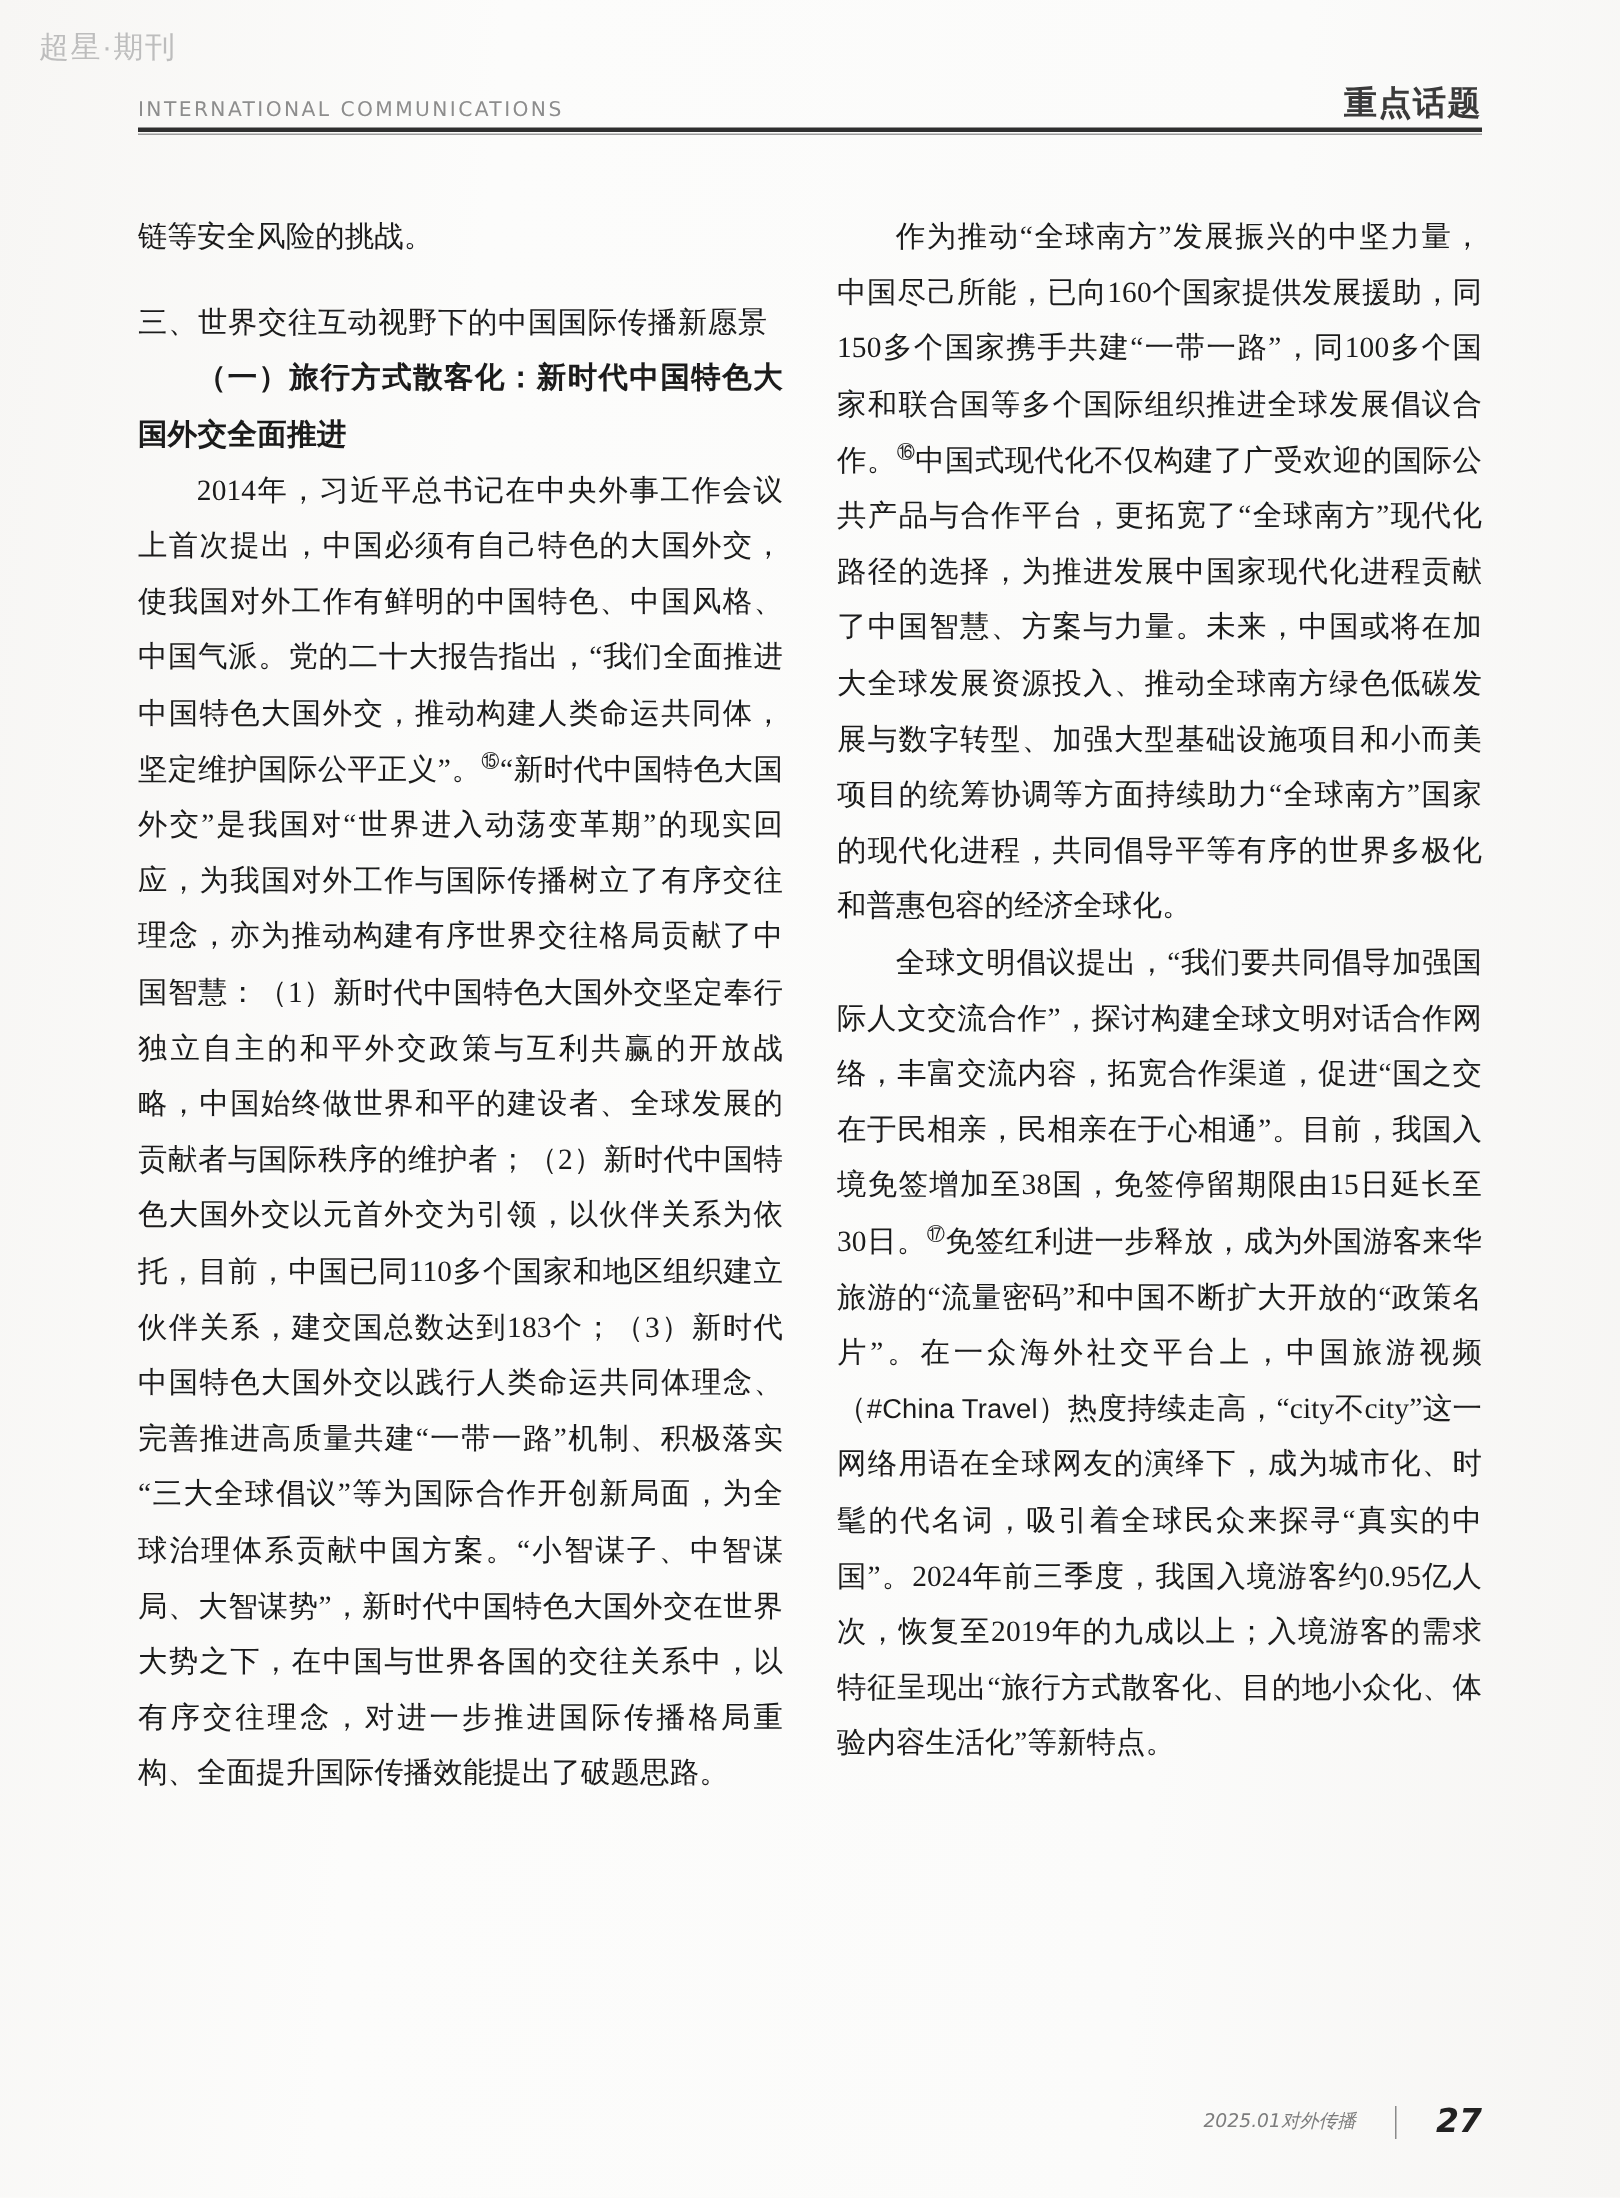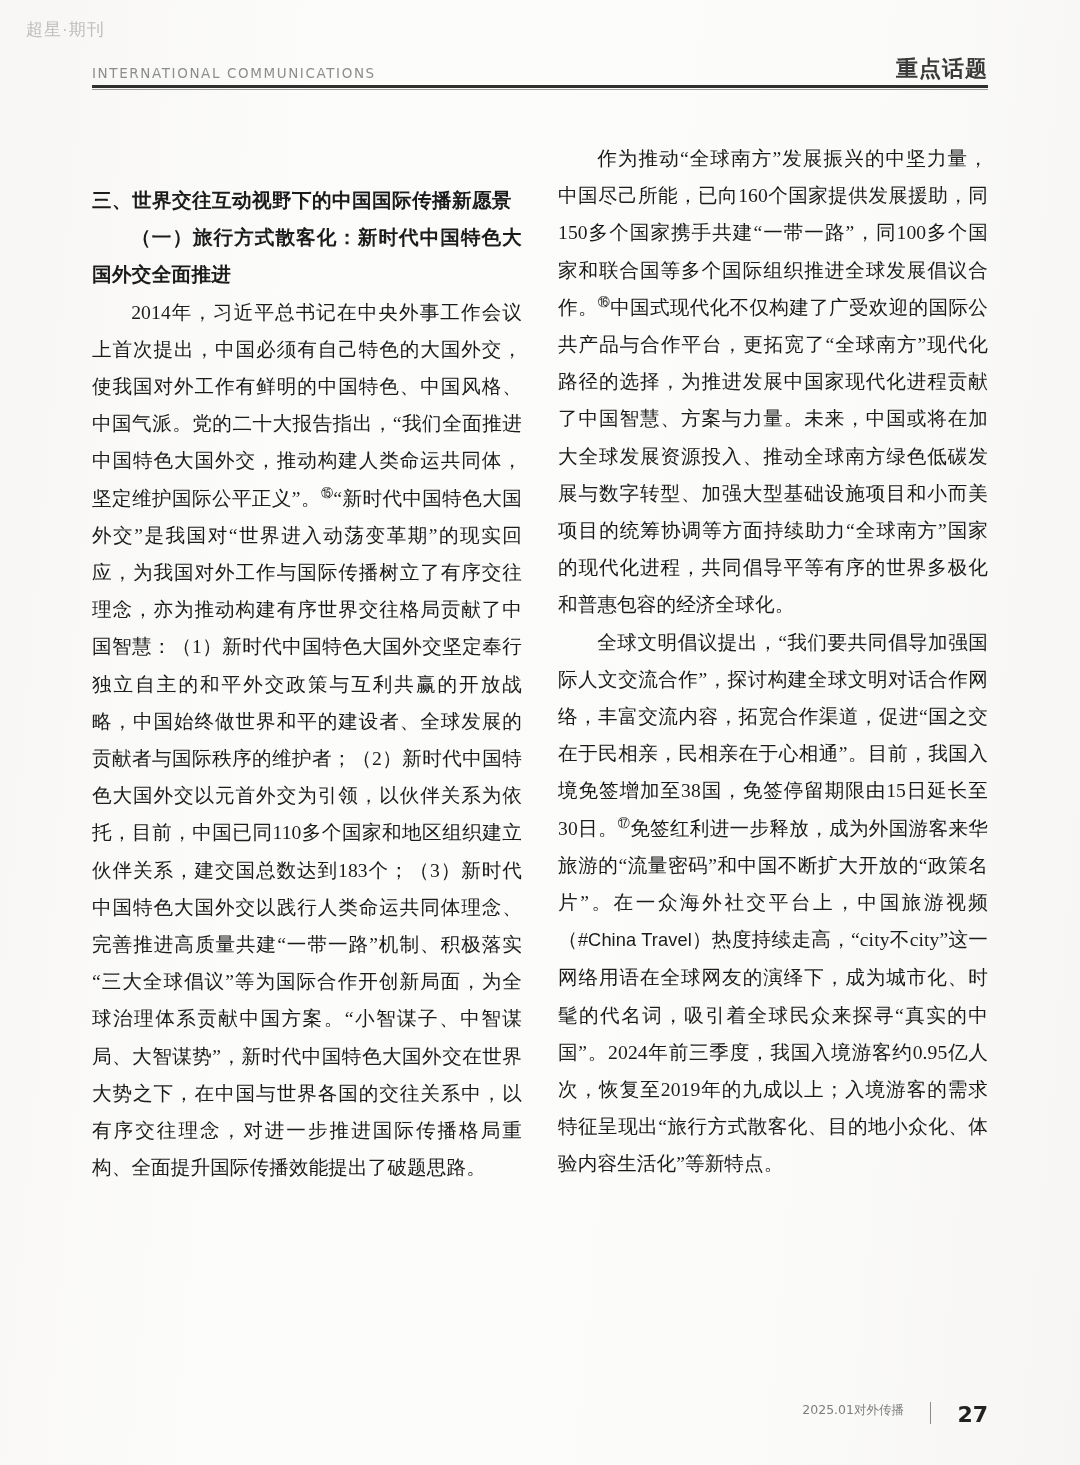--- a/index.html
+++ b/index.html
@@ -22,21 +22,21 @@
     inset: 0;
     background: linear-gradient(95deg, #f7f6f4 0%, #fcfcfb 28%, #fbfbfa 72%, #f6f5f3 100%);
   }
 
   
   .watermark {
     position: absolute;
     left: 26px;
     top: 18px;
     font-family: Liberation Sans, sans-serif;
-    font-size: 17px;
+    font-size: 20px;
     letter-spacing: 1px;
     color: #bdbdbd;
     white-space: nowrap;
     user-select: none;
   }
 
   .runhead {
     position: absolute;
     left: 92px;
     right: 92px;
@@ -107,23 +107,23 @@
     letter-spacing: 0.1px;
   }
   p.body {
     text-indent: 2em;
     font-weight: 400;
   }
   p.body.noindent {
     text-indent: 0;
   }
   h2.sec {
-    font-weight: bold;
+    font-weight: normal;
     text-indent: 0;
-    margin-top: 42px;
+    margin-top: 20px;
     margin-bottom: 0;
     letter-spacing: 0.4px;
   }
   h3.sub {
     font-weight: bold;
     text-indent: 2em;
     margin-top: 0;
     margin-bottom: 0;
     letter-spacing: 0.3px;
   }
@@ -139,22 +139,23 @@
     font-family: "Liberation Sans", "DejaVu Sans", sans-serif;
     font-size: 0.93em;
   }
 
   
   .footer {
     position: absolute;
     right: 92px;
     bottom: 38px;
     display: flex;
-    align-items: flex-start;
+    align-items: center;
     gap: 26px;
+    font-style: italic;
   }
   .footer-label {
     font-family: "DejaVu Sans", "Liberation Sans", sans-serif;
     font-size: 12.5px;
     color: #7d7d7d;
     white-space: nowrap;
   }
   .footer-divider {
     width: 1.4px;
     height: 22px;
@@ -179,20 +180,21 @@
     <div class="runhead-right">重点话题</div>
     <div class="runhead-rule">
       <div class="bar-thick"></div>
       <div class="bar-thin"></div>
     </div>
   </div>
 
   <div class="columns">
 
     <div class="col">
+      <p class="body noindent">链等安全风险的挑战。</p>
       <h2 class="sec">三、世界交往互动视野下的中国国际传播新愿景</h2>
       <h3 class="sub">（一）旅行方式散客化：新时代中国特色大国外交全面推进</h3>
       <p class="body"><span>2014年，习近平总书记在中央外事工作会议上首次提出，中国必须有自己特色的大国外交，使我国对外工作有鲜明的中国特色、中国风格、中国气派。党的二十大报告指出，“我们全面推进中国特色大国外交，推动构建人类命运共同体，坚定维护国际公平正义”。</span><sup class="fn">⑮</sup><span>“新时代中国特色大国外交”是我国对“世界进入动荡变革期”的现实回应，为我国对外工作与国际传播树立了有序交往理念，亦为推动构建有序世界交往格局贡献了中国智慧：（1）新时代中国特色大国外交坚定奉行独立自主的和平外交政策与互利共赢的开放战略，中国始终做世界和平的建设者、全球发展的贡献者与国际秩序的维护者；（2）新时代中国特色大国外交以元首外交为引领，以伙伴关系为依托，目前，中国已同110多个国家和地区组织建立伙伴关系，建交国总数达到183个；（3）新时代中国特色大国外交以践行人类命运共同体理念、完善推进高质量共建“一带一路”机制、积极落实“三大全球倡议”等为国际合作开创新局面，为全球治理体系贡献中国方案。“小智谋子、中智谋局、大智谋势”，新时代中国特色大国外交在世界大势之下，在中国与世界各国的交往关系中，以有序交往理念，对进一步推进国际传播格局重构、全面提升国际传播效能提出了破题思路。</span></p>
     </div>
 
     <div class="col">
       <p class="body"><span>作为推动“全球南方”发展振兴的中坚力量，中国尽己所能，已向160个国家提供发展援助，同150多个国家携手共建“一带一路”，同100多个国家和联合国等多个国际组织推进全球发展倡议合作。</span><sup class="fn">⑯</sup><span>中国式现代化不仅构建了广受欢迎的国际公共产品与合作平台，更拓宽了“全球南方”现代化路径的选择，为推进发展中国家现代化进程贡献了中国智慧、方案与力量。未来，中国或将在加大全球发展资源投入、推动全球南方绿色低碳发展与数字转型、加强大型基础设施项目和小而美项目的统筹协调等方面持续助力“全球南方”国家的现代化进程，共同倡导平等有序的世界多极化和普惠包容的经济全球化。</span></p>
       <p class="body"><span>全球文明倡议提出，“我们要共同倡导加强国际人文交流合作”，探讨构建全球文明对话合作网络，丰富交流内容，拓宽合作渠道，促进“国之交在于民相亲，民相亲在于心相通”。目前，我国入境免签增加至38国，免签停留期限由15日延长至30日。</span><sup class="fn">⑰</sup><span>免签红利进一步释放，成为外国游客来华旅游的“流量密码”和中国不断扩大开放的“政策名片”。在一众海外社交平台上，中国旅游视频（</span><span class="latin">#China Travel</span><span>）热度持续走高，“city不city”这一网络用语在全球网友的演绎下，成为城市化、时髦的代名词，吸引着全球民众来探寻“真实的中国”。2024年前三季度，我国入境游客约0.95亿人次，恢复至2019年的九成以上；入境游客的需求特征呈现出“旅行方式散客化、目的地小众化、体验内容生活化”等新特点。</span></p>
     </div>
 

